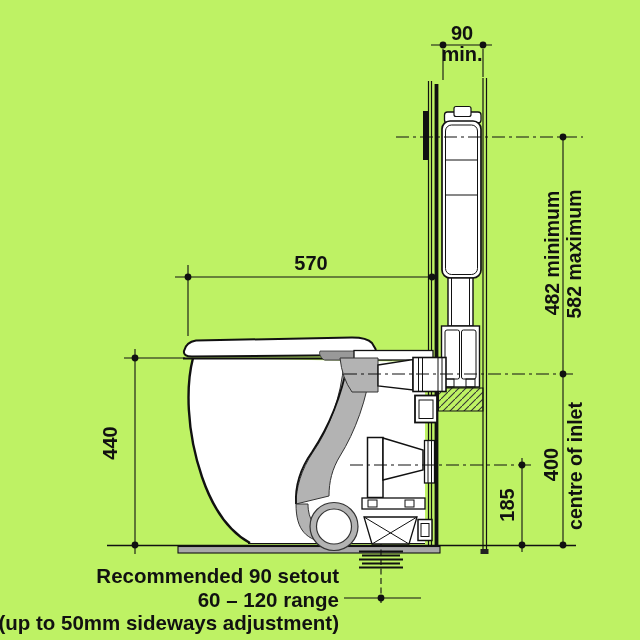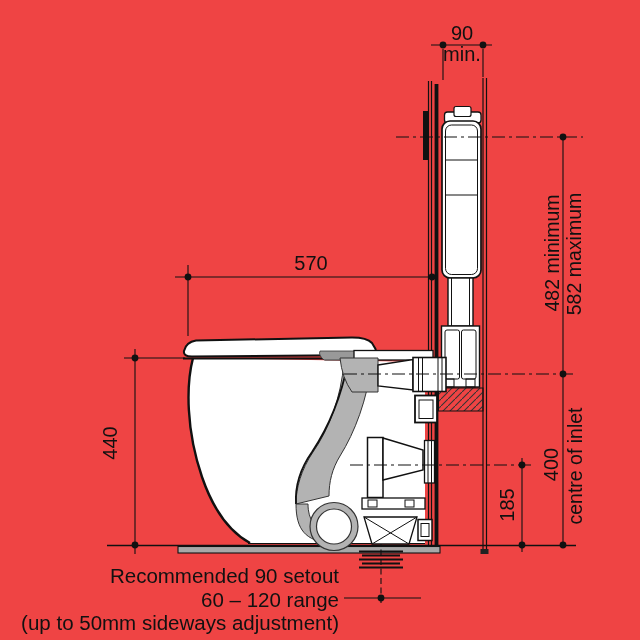--- a/index.html
+++ b/index.html
@@ -1,16 +1,16 @@
 <!DOCTYPE html>
 <html><head>
 <meta charset="utf-8">
 <style>
   html,body{margin:0;padding:0;background:#fff;}
-  .stage{position:relative;width:640px;height:640px;background:#ef4444;overflow:hidden;}
+  .stage{position:relative;width:640px;height:640px;background:#bef264;overflow:hidden;font-weight:bold;}
   svg{display:block;}
   text{font-family:"Liberation Sans", sans-serif;fill:#111;}
   .dimtxt{font-size:20px;}
   .notetxt{font-size:20.5px;}
   .rot{font-size:19.5px;}
   .ln{stroke:#111;fill:none;}
 </style>
 </head>
 <body>
 

